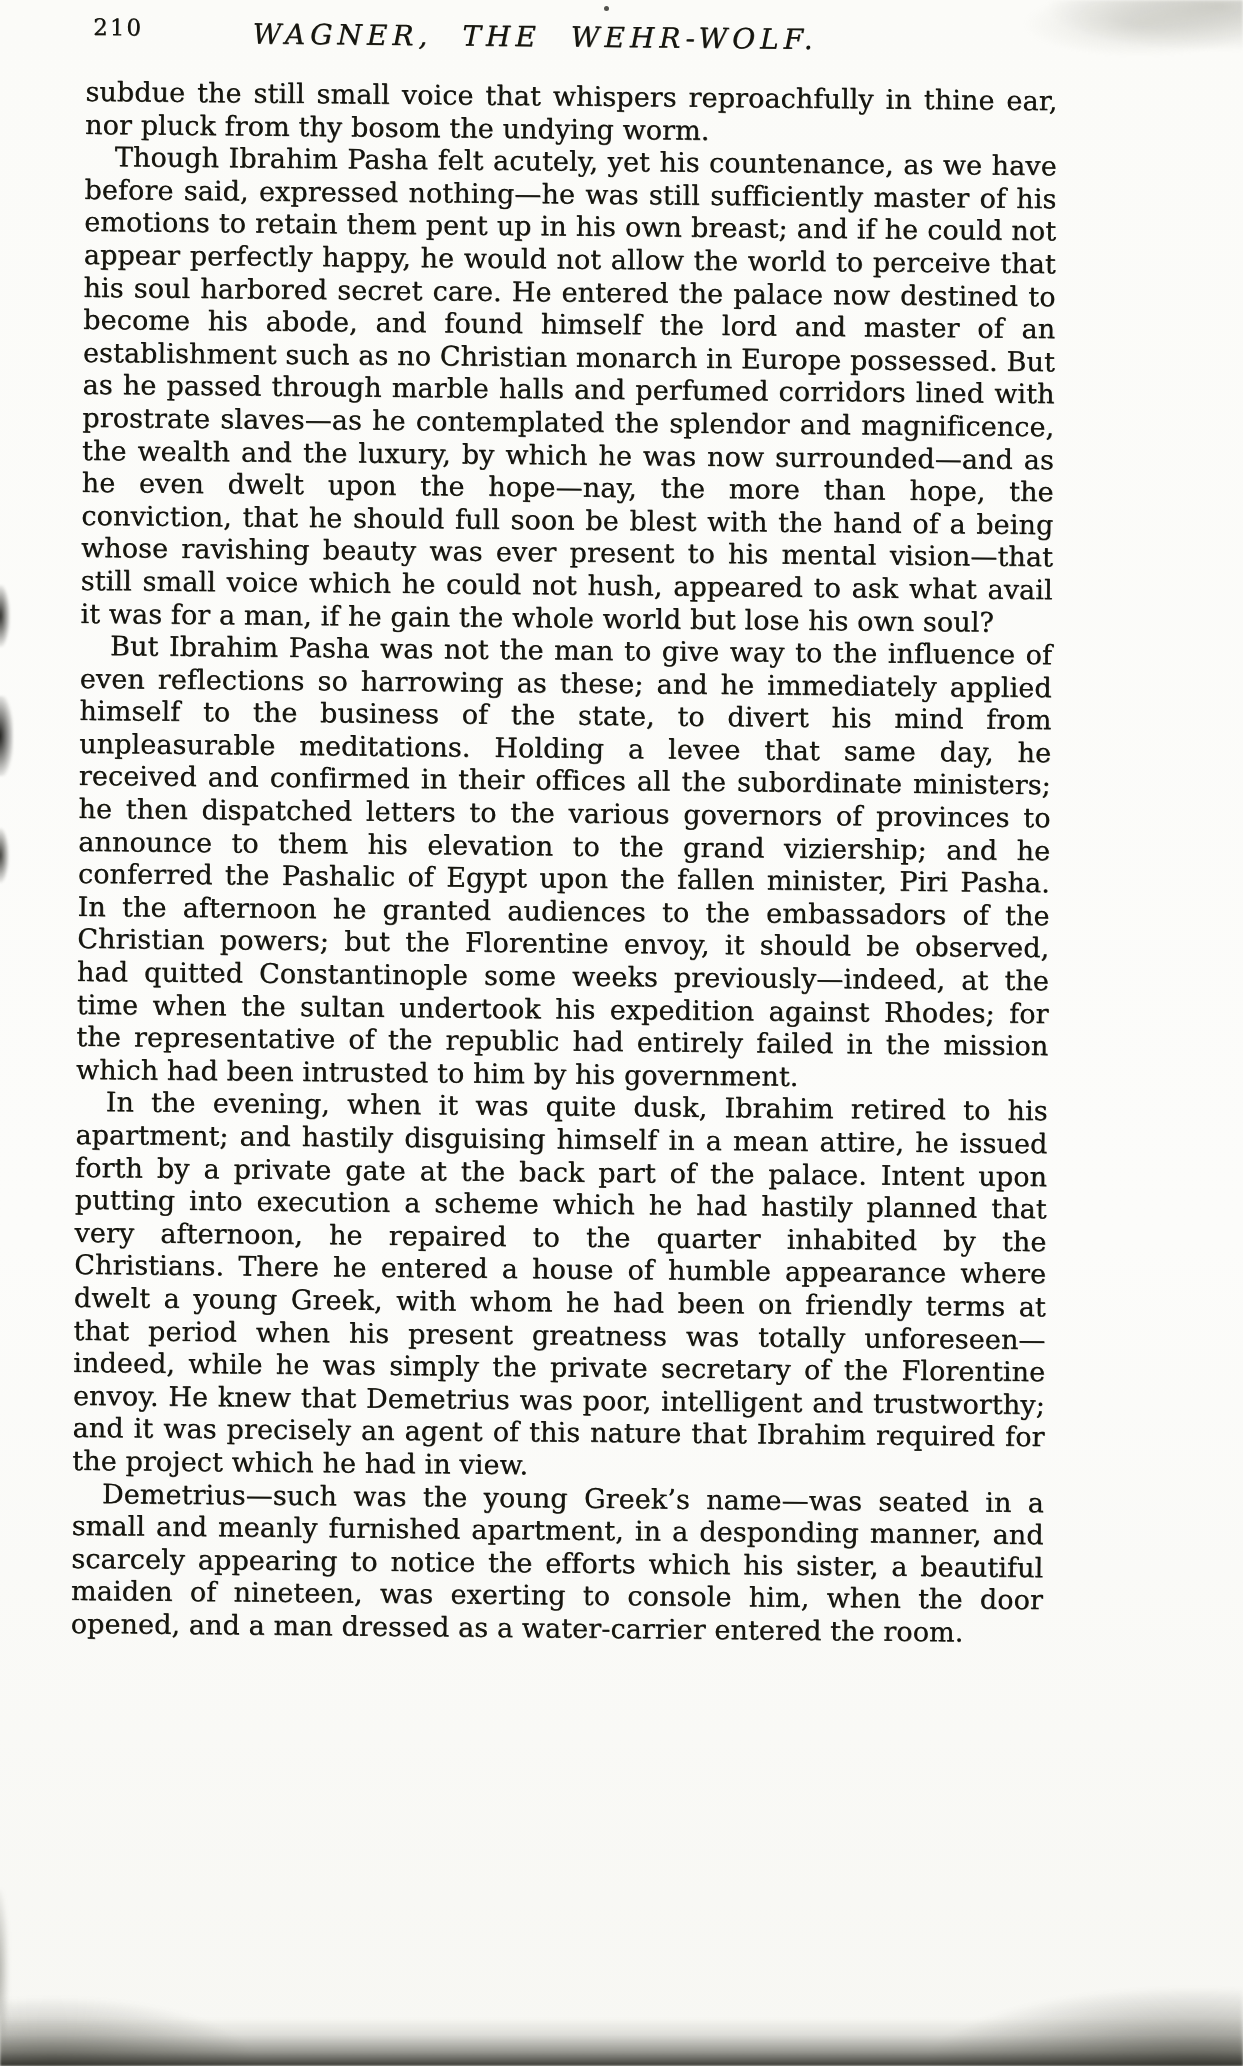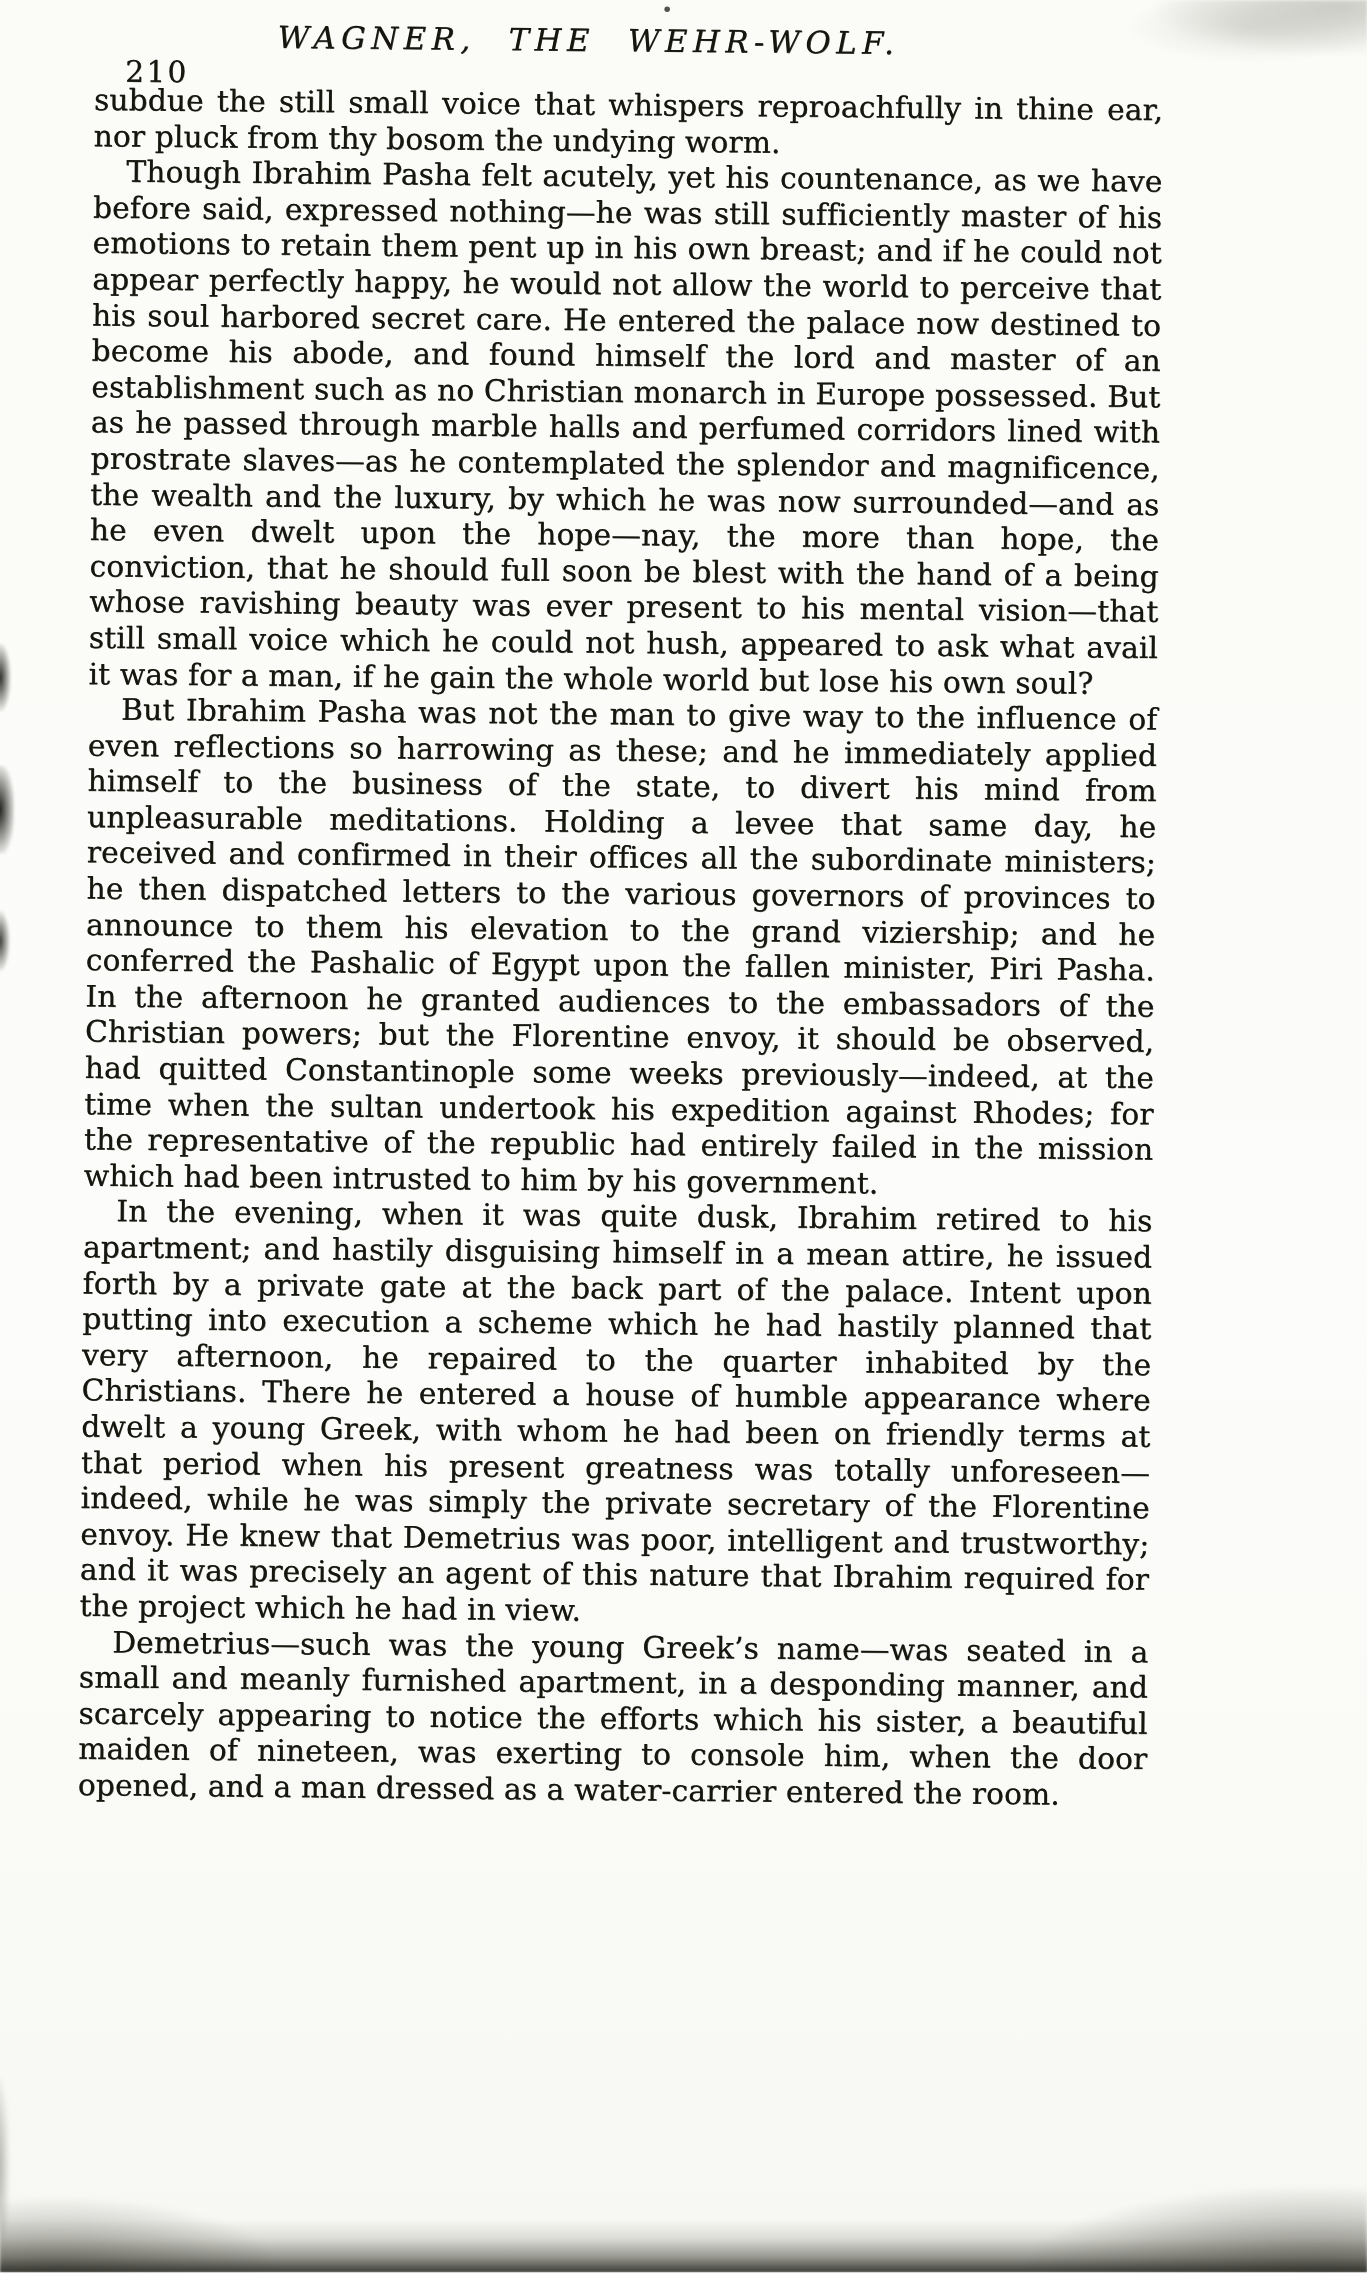--- a/index.html
+++ b/index.html
@@ -14,25 +14,24 @@
     color: #16160f;
   }
   .scan-content {
     position: absolute;
     left: 0; top: 0; width: 100%; height: 100%;
     transform: rotate(0.55deg);
     transform-origin: 90px 40px;
   }
   .page-number {
     position: absolute;
-    left: 114px; top: 14px;
-    font-size: 27px;
+    left: 93px; top: 14px;
+    font-size: 23px;
     letter-spacing: 2px;
     text-shadow: 0.4px 0.4px 0 rgba(15,15,10,0.7);
-    margin-top: 36px;
   }
   .running-title {
     position: absolute;
     left: 85px; top: 16px; width: 900px;
     text-align: center;
     font-style: italic;
     font-size: 28px;
     letter-spacing: 5px;
     word-spacing: 16px;
     white-space: nowrap;

